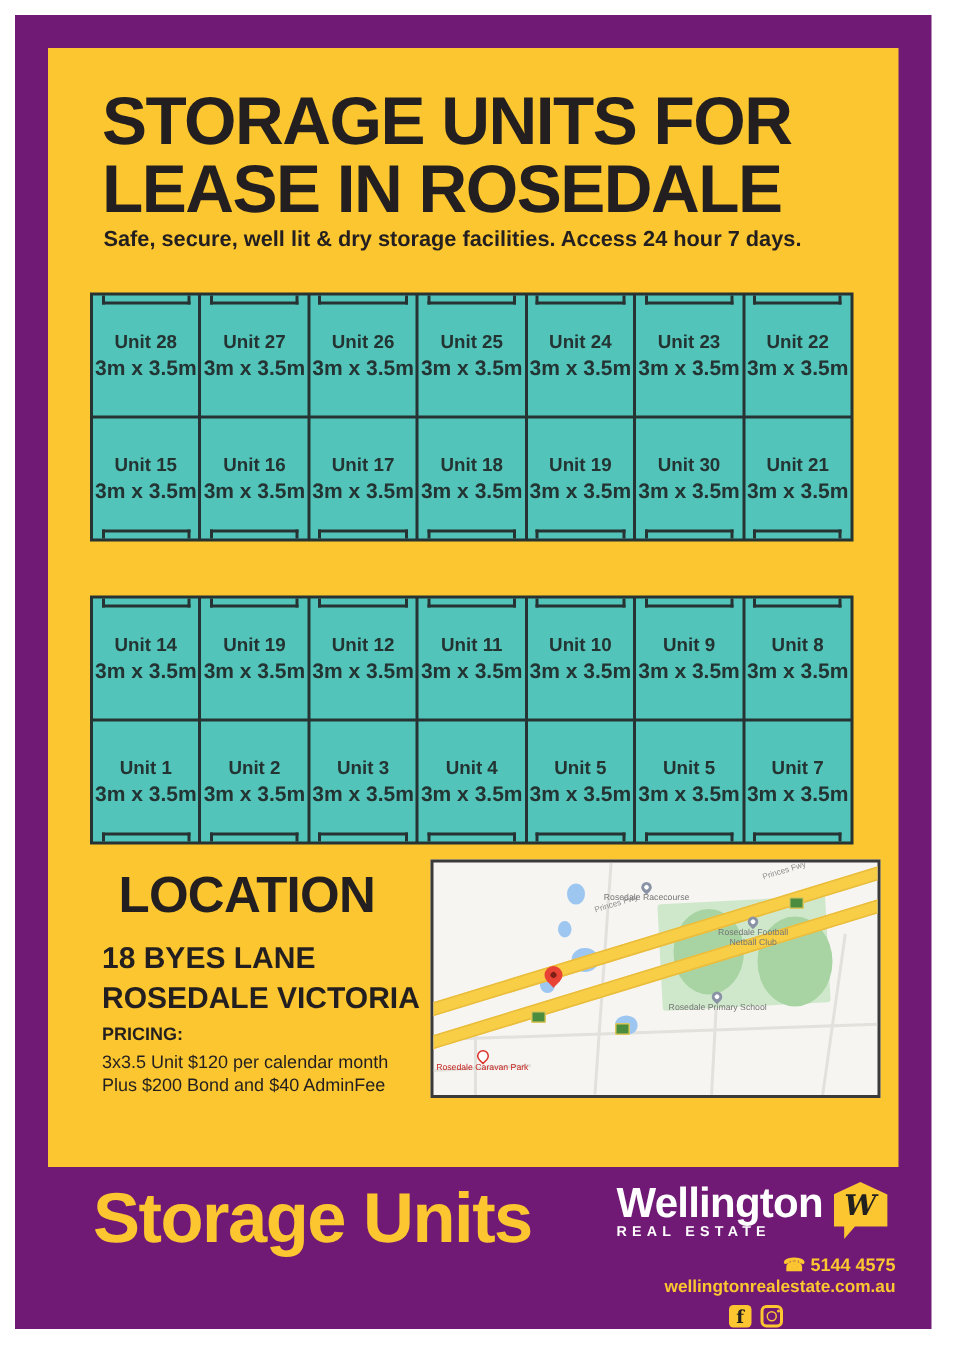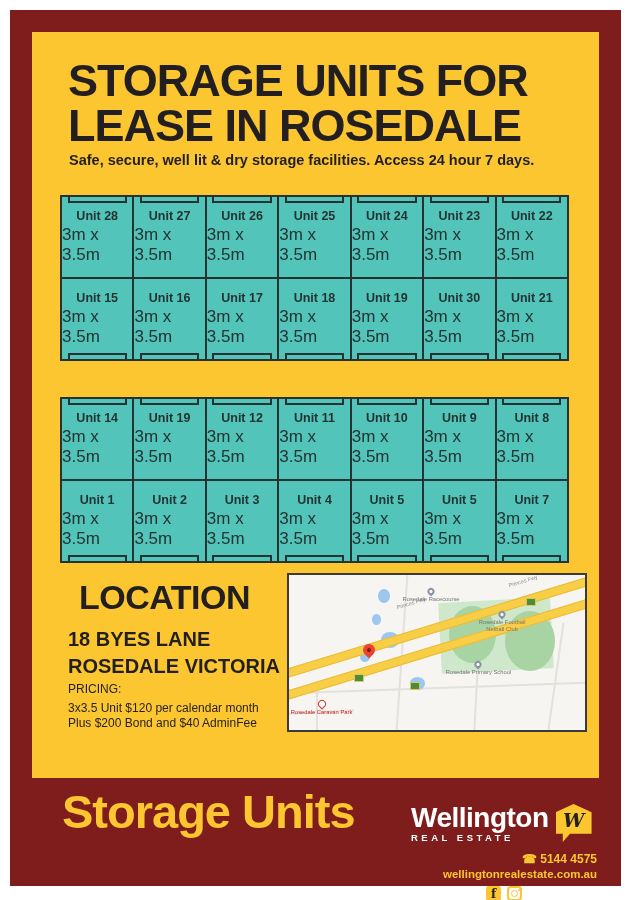--- a/index.html
+++ b/index.html
@@ -1,46 +1,46 @@
 <!DOCTYPE html>
 <html><head>
 <meta charset="utf-8">
 <style>
   html,body{margin:0;padding:0;}
   body{
     width:636px;height:900px;background:#ffffff;position:relative;
     font-family:"Liberation Sans",sans-serif;color:#231f20;overflow:hidden;
   }
-  .card{position:absolute;left:10px;top:10px;width:611px;height:876px;background:#7f1d1d;}
+  .card{position:absolute;left:10px;top:10px;width:611px;height:876px;background:#701a75;}
   .panel{position:absolute;left:22px;top:22px;width:567px;height:746px;background:#FBC62F;}
 
   
   .title{position:absolute;left:36px;top:26px;font-size:45px;font-weight:800;
          letter-spacing:-1px;line-height:1.0;color:#231f20;}
   .subtitle{position:absolute;left:37px;top:120px;font-size:14.5px;font-weight:700;color:#231f20;}
 
   
   .block{position:absolute;left:28px;width:505px;display:grid;
          grid-template-columns:repeat(7,1fr);grid-auto-rows:80px;
          gap:2px;padding:2px;background:#263332;box-sizing:content-box;}
   .block1{top:163px;}
   .block2{top:365px;}
   .cell{background:#52C4BA;position:relative;display:flex;flex-direction:column;
         justify-content:center;align-items:center;text-align:left;}
   .unit-name{font-size:12.5px;font-weight:800;color:#243433;}
-  .unit-size{font-size:17px;font-weight:400;color:#243433;margin-top:2px;}
+  .unit-size{font-size:14px;font-weight:700;color:#243433;margin-top:2px;}
   .door{position:absolute;left:8%;right:8%;height:6px;box-sizing:border-box;}
   .door-top{top:0;border:2px solid #263332;border-top:none;}
   .door-bottom{bottom:0;border:2px solid #263332;border-bottom:none;}
 
   
   .loc-heading{position:absolute;left:35px;top:546px;font-size:34px;font-weight:800;letter-spacing:-0.5px;margin-left:12px;}
   .loc-address{position:absolute;left:36px;top:594px;font-size:20px;font-weight:800;line-height:1.35;}
   .loc-pricing{position:absolute;left:36px;top:650px;font-size:12px;line-height:1.3;}
-  .loc-pricing .ph{font-weight:400;margin-bottom:3px;}
+  .loc-pricing .ph{font-weight:700;margin-bottom:3px;}
 
   
   .map{position:absolute;left:255px;top:541px;width:296px;height:155px;background:#f6f5f2;
        border:2px solid #3a3a3a;overflow:hidden;}
   .street{position:absolute;background:#e3e1dc;}
   .fwy{position:absolute;height:7px;background:#F7CE46;border-top:1px solid #E9BC3E;
        border-bottom:1px solid #E9BC3E;transform-origin:left center;transform:rotate(-17deg);}
   .shield{position:absolute;width:8px;height:6px;background:#4C8C3F;border:1px solid #DCC75A;border-radius:1px;}
   .fwy-label{position:absolute;font-size:5.5px;color:#8f8f8f;transform:rotate(-17deg);white-space:nowrap;}
   .water{position:absolute;background:#9DC6F0;border-radius:50%;}
@@ -59,21 +59,21 @@
   .poi-label{position:absolute;width:66px;left:50%;margin-left:-33px;top:100%;margin-top:1px;
         text-align:center;font-size:5.8px;line-height:1.15;color:#757575;}
   .poi-label.red{color:#C5221F;}
 
   
   .footer{position:absolute;left:0;right:0;bottom:0;height:108px;color:#fff;}
   .brand{position:absolute;left:52px;top:12px;}
   .brand-top{color:#ffffff;font-size:30px;font-weight:600;letter-spacing:0.5px;padding-left:40px;}
   .brand-bottom{color:#FBC62F;font-size:47px;font-weight:800;letter-spacing:-1px;margin-top:-6px;}
   .agency{position:absolute;right:24px;top:8px;width:186px;}
-  .agency-row{display:flex;align-items:flex-start;justify-content:flex-start;gap:7px;margin-top:16px;}
+  .agency-row{display:flex;align-items:flex-start;justify-content:flex-start;gap:7px;}
   .agency-name{font-size:28px;font-weight:700;color:#fff;letter-spacing:-0.5px;}
   .agency-sub{font-size:9.5px;letter-spacing:3.5px;color:#fff;font-weight:700;margin-top:-2px;}
   .logo{width:36px;height:38px;background:#FBC62F;margin-top:2px;
         clip-path:polygon(50% 0%,100% 22%,100% 78%,40% 78%,20% 100%,20% 78%,0% 78%,0% 22%);
         display:flex;align-items:center;justify-content:center;}
   .logo span{font-family:"DejaVu Serif",serif;font-style:italic;font-weight:bold;
         font-size:19px;color:#232020;margin-top:-6px;}
   .contact{margin-top:9px;text-align:right;color:#FBC62F;}
   .contact .phone{font-size:12px;font-weight:700;}
   .contact .phone::before{content:"☎ ";}

